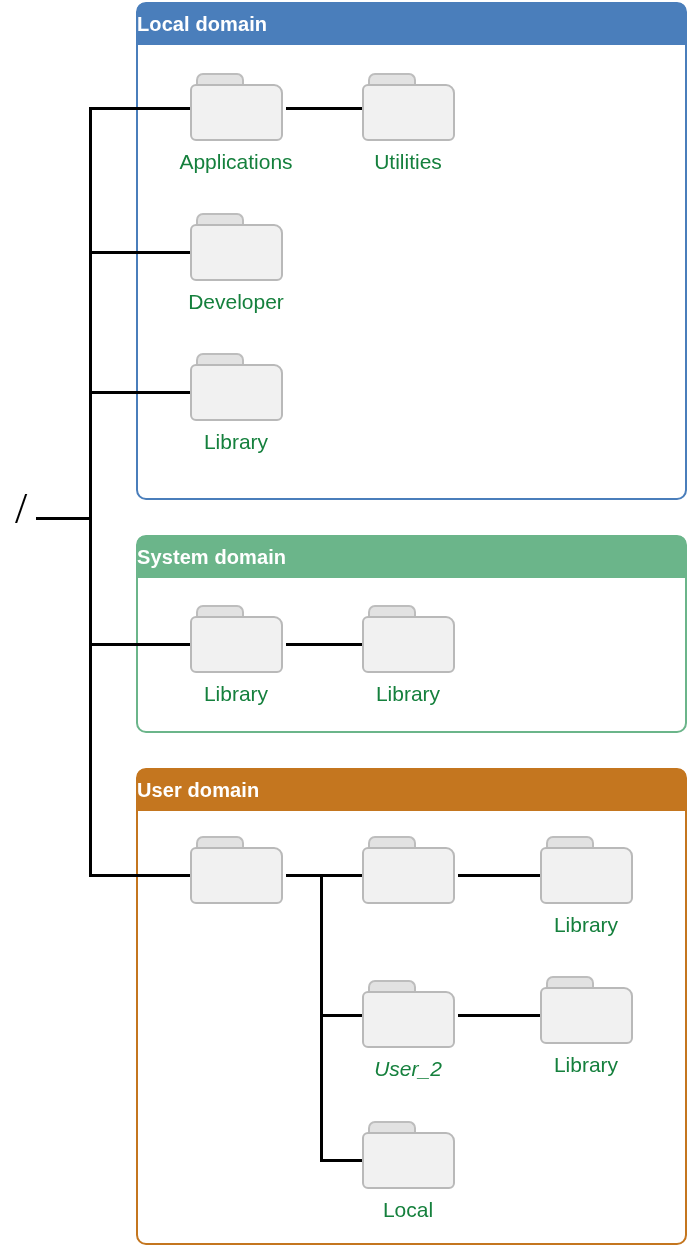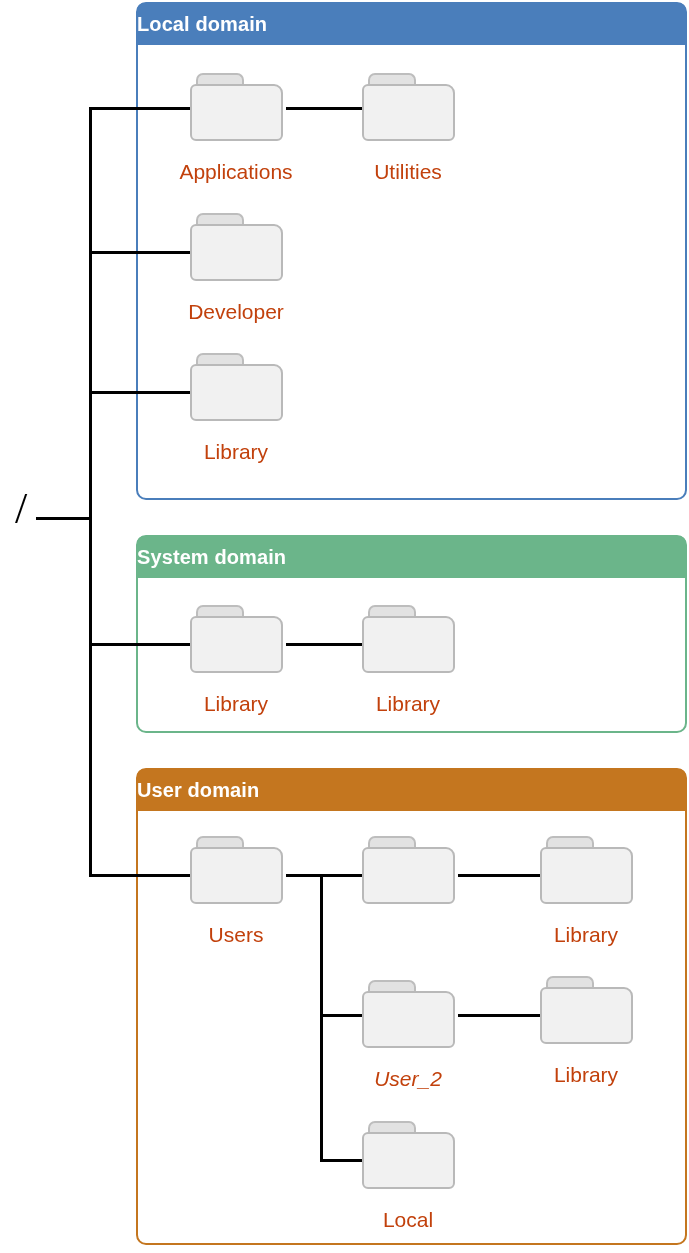--- a/index.html
+++ b/index.html
@@ -97,23 +97,23 @@
     left: 0;
     top: 11px;
     width: 93px;
     height: 57px;
     background: #f1f1f1;
     border: 2px solid #b9b9b9;
     border-radius: 6px 9px 6px 6px;
     box-sizing: border-box;
   }
   .node-label {
-    margin-top: 18px;
+    margin-top: 8px;
     font-size: 21px;
-    color: #c2410c;
+    color: #15803d;
     white-space: nowrap;
     line-height: 26px;
   }
   .node-label.italic {
     font-style: italic;
   }
 </style>
 </head>
 <body>
 
@@ -207,21 +207,20 @@
       <div class="body"></div>
     </div>
     <div class="node-label">Library</div>
   </div>
 
   <div class="node" style="left:161px; top:836px;">
     <div class="folder">
       <div class="tab"></div>
       <div class="body"></div>
     </div>
-    <div class="node-label">Users</div>
   </div>
 
   <div class="node" style="left:333px; top:836px;">
     <div class="folder">
       <div class="tab"></div>
       <div class="body"></div>
     </div>
   </div>
 
   <div class="node" style="left:511px; top:836px;">

